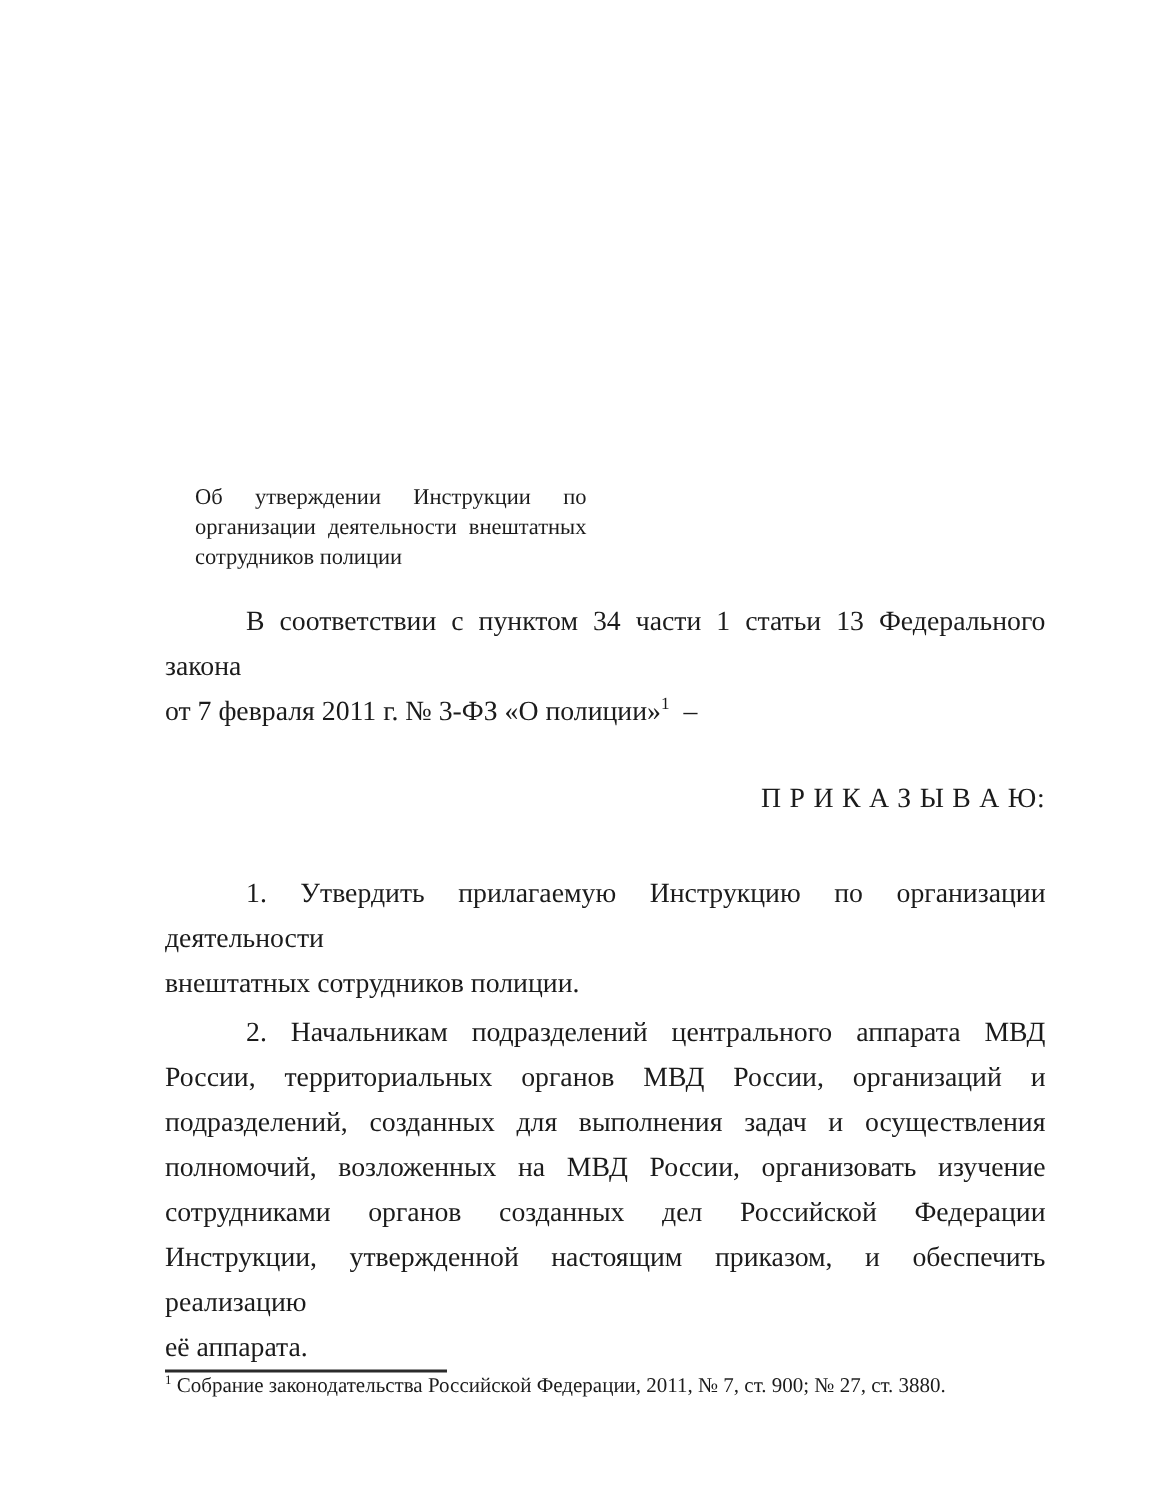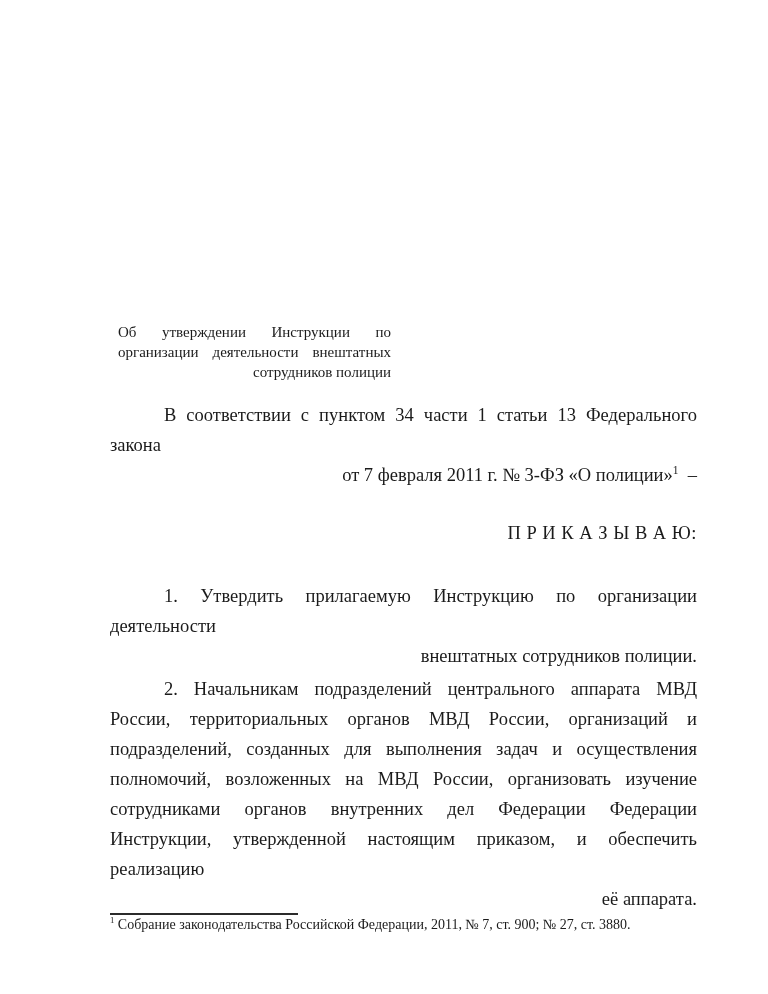--- a/index.html
+++ b/index.html
@@ -29,24 +29,24 @@
   .body-col {
     position: absolute;
     left: 110px;
     top: 400px;
     width: 587px;
     font-size: 18.5px;
     line-height: 30px;
   }
   .line {
     min-height: 30px;
-    text-align: right;
   }
   .annotation .line {
     min-height: 20px;
+    margin-left: 12px;
   }
   
   .j {
     text-align: justify;
     text-align-last: justify;
   }
   .indent {
     text-indent: 54px;
   }
   .intro  { }
@@ -106,21 +106,21 @@
     <div class="item-1">
       <div class="line j indent">1.&nbsp;Утвердить прилагаемую Инструкцию по организации деятельности</div>
       <div class="line">внештатных сотрудников полиции.</div>
     </div>
 
     <div class="item-2">
       <div class="line j indent">2.&nbsp;Начальникам подразделений центрального аппарата МВД</div>
       <div class="line j">России, территориальных органов МВД России, организаций и</div>
       <div class="line j">подразделений, созданных для выполнения задач и осуществления</div>
       <div class="line j">полномочий, возложенных на МВД России, организовать изучение</div>
-      <div class="line j">сотрудниками органов внутренних дел Федерации Федерации</div>
+      <div class="line j">сотрудниками органов созданных дел Российской Федерации</div>
       <div class="line j">Инструкции, утвержденной настоящим приказом, и обеспечить реализацию</div>
       <div class="line">её аппарата.</div>
     </div>
 
 
   </div>
 
   <div class="footnote-rule"></div>
   <div class="footnote">
     <sup class="fn-ref">1</sup><span> Собрание законодательства Российской Федерации, 2011, № 7, ст. 900; № 27, ст. 3880.</span>

